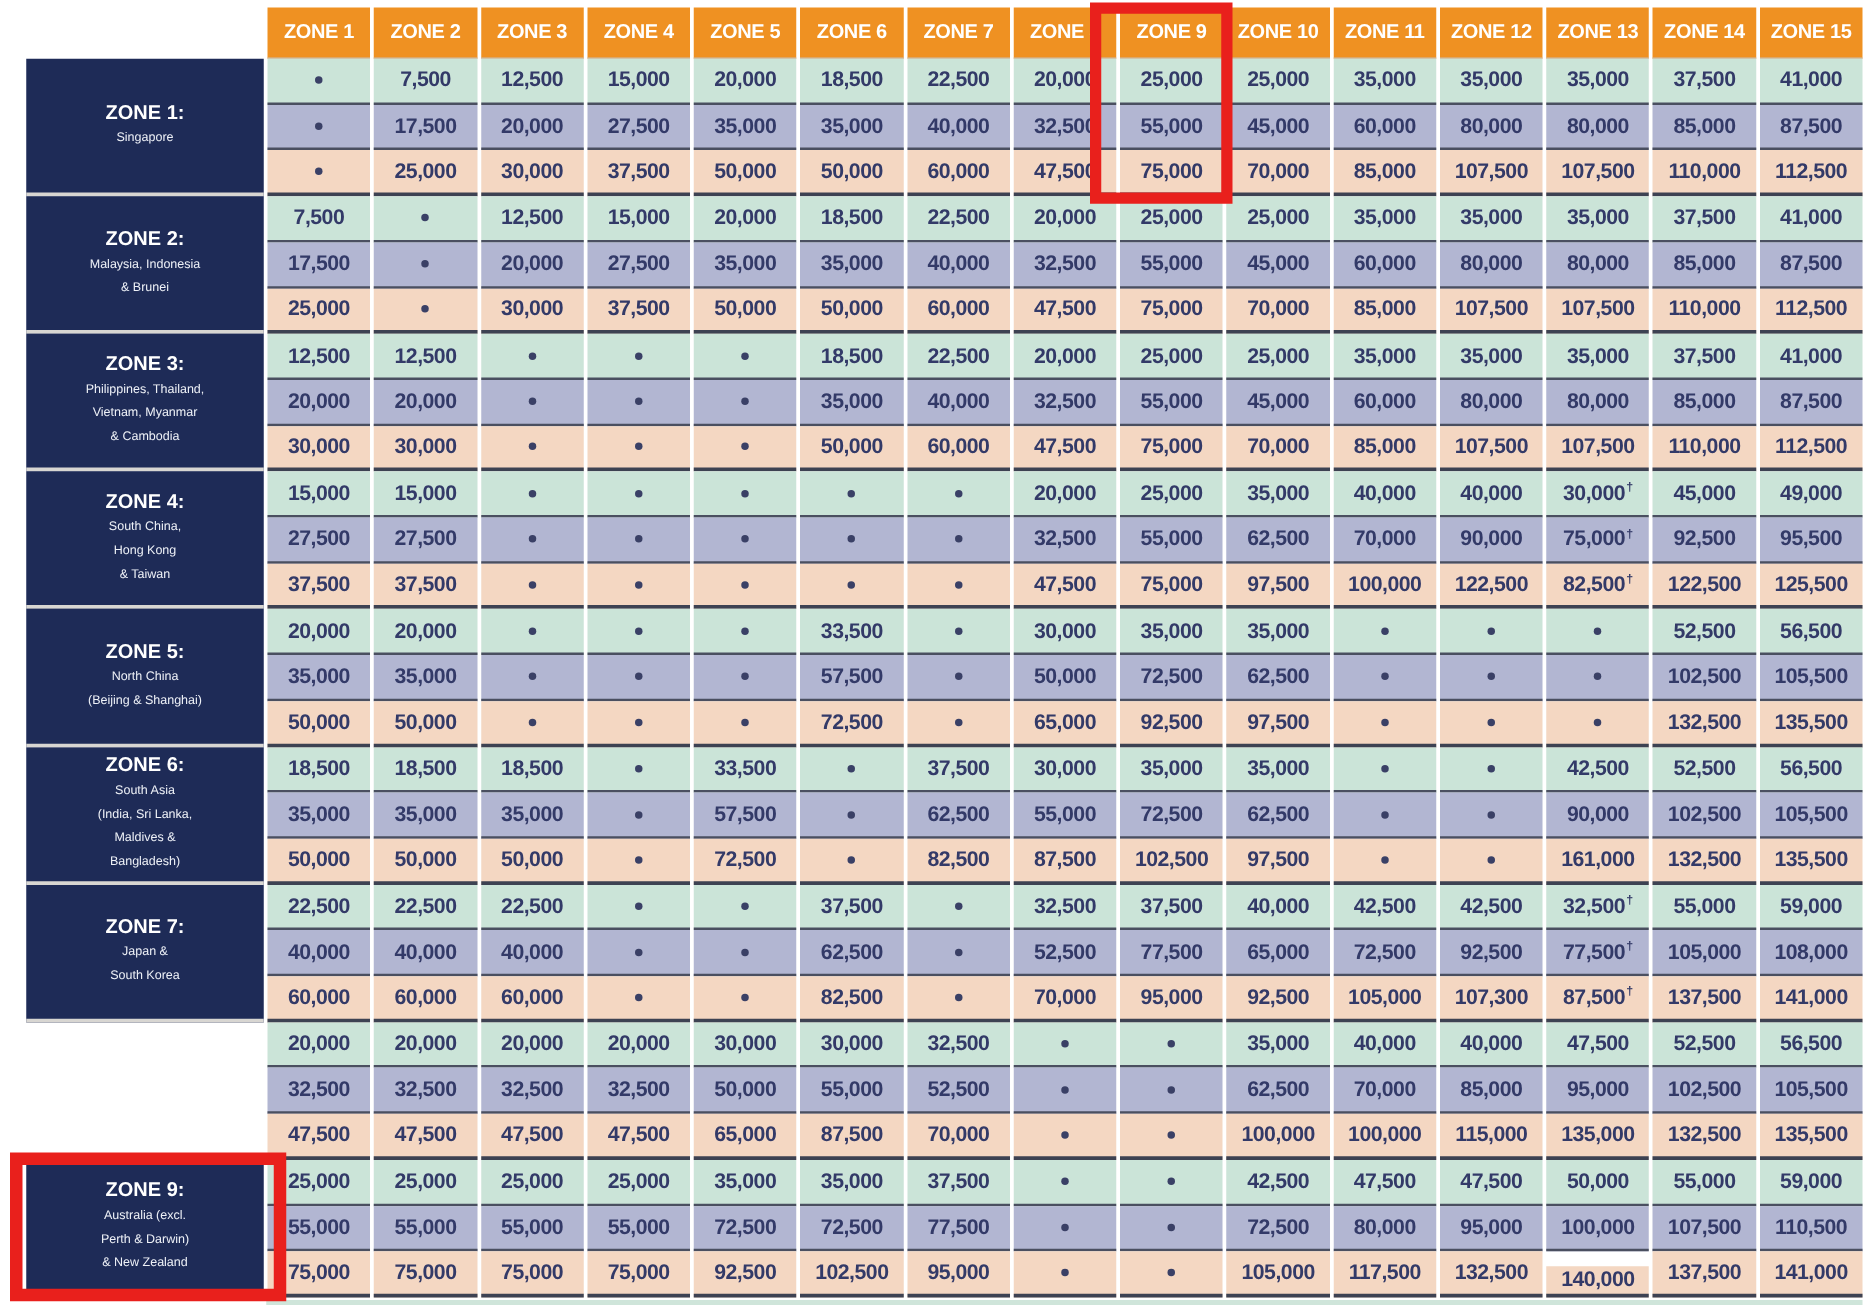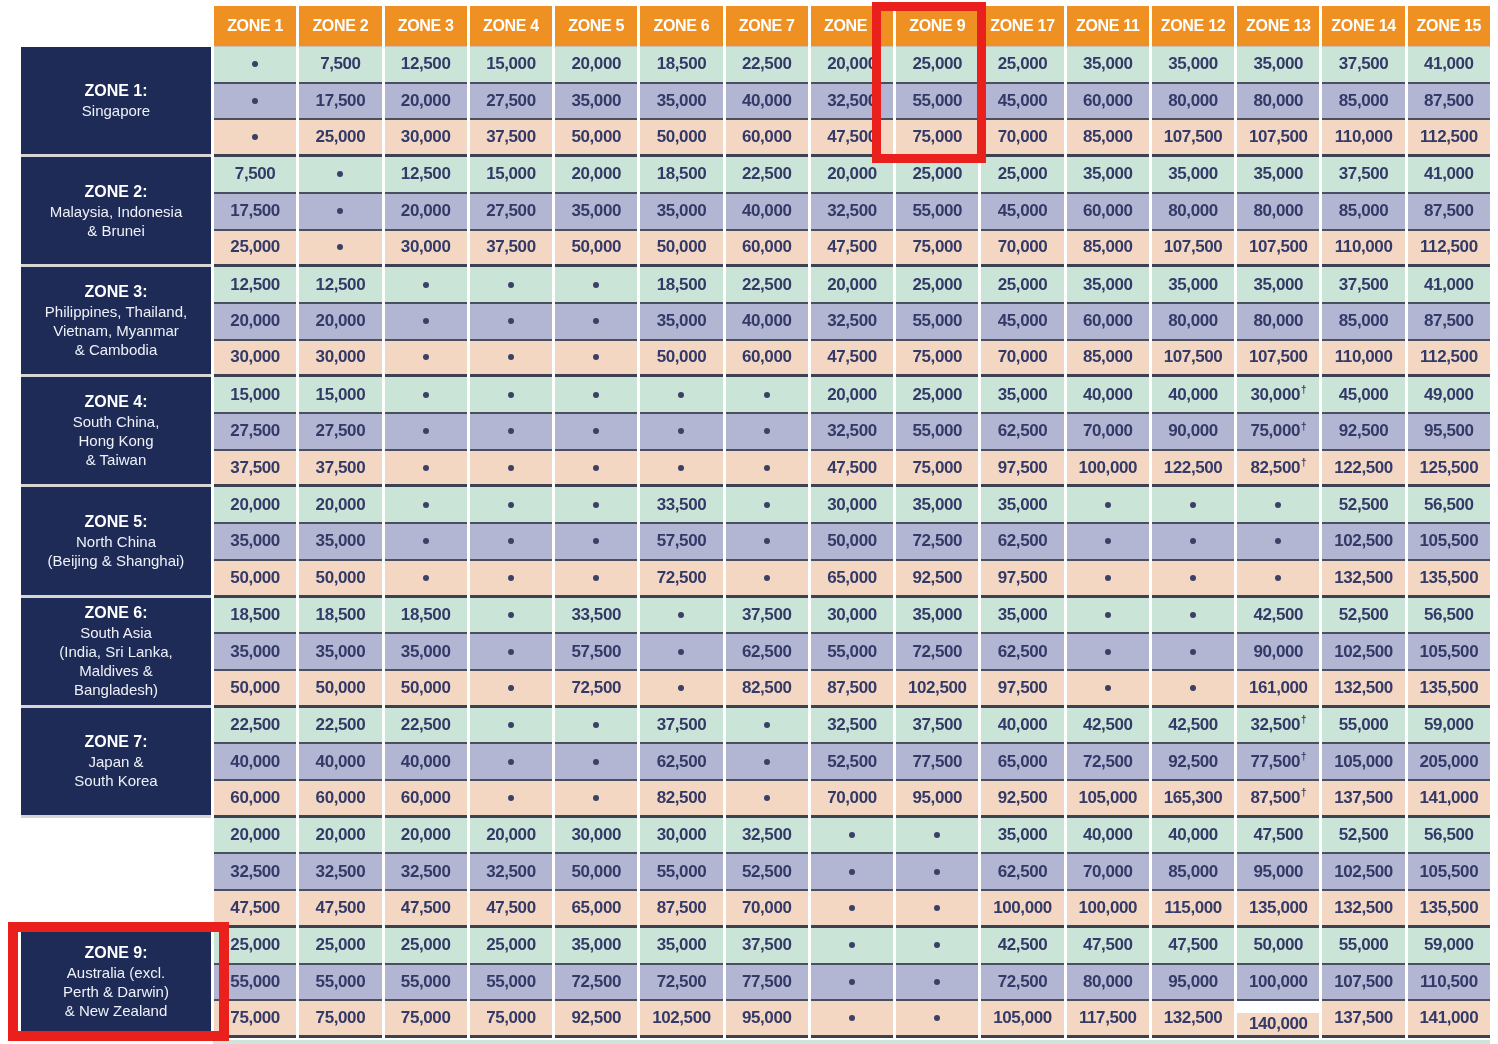--- a/index.html
+++ b/index.html
@@ -21,21 +21,21 @@
     background:#ef9122; color:#ffffff; font-weight:700; font-size:16px;
     letter-spacing:-0.3px; display:flex; align-items:center; justify-content:center;
     border-bottom:1px solid #c8c0b4;
   }
   .zlabel {
     background:#1e2b57; color:#ffffff; display:flex; flex-direction:column;
     align-items:center; justify-content:center; text-align:center;
     border-bottom:3px solid #d8d6d2; padding:2px 6px;
   }
   .zlabel .zname { font-size:16px; font-weight:700; line-height:20px; }
-  .zlabel .zdesc { font-size:15px; font-weight:400; line-height:19px; color:#eef1f7; }
+  .zlabel .zdesc { font-size:10px; font-weight:400; line-height:19px; color:#eef1f7; }
   .cell {
     display:flex; align-items:center; justify-content:center;
     font-weight:700; font-size:17px; letter-spacing:-0.4px; color:#333a68;
     border-bottom:2px solid #4a4f60;
   }
   .cell.block-end { border-bottom:3px solid #3d4252; }
   .cell.c-green { background:#cbe4d8; }
   .cell.c-blue  { background:#b2b6d2; }
   .cell.c-pink  { background:#f4d7c2; }
   .cell sup { font-size:10px; line-height:0; vertical-align:super; margin-left:1px; }
@@ -61,21 +61,21 @@
       <div class="corner" style="grid-area: 1 / 1;"></div>
       <div class="colhead" style="grid-area: 1 / 2;">ZONE 1</div>
       <div class="colhead" style="grid-area: 1 / 3;">ZONE 2</div>
       <div class="colhead" style="grid-area: 1 / 4;">ZONE 3</div>
       <div class="colhead" style="grid-area: 1 / 5;">ZONE 4</div>
       <div class="colhead" style="grid-area: 1 / 6;">ZONE 5</div>
       <div class="colhead" style="grid-area: 1 / 7;">ZONE 6</div>
       <div class="colhead" style="grid-area: 1 / 8;">ZONE 7</div>
       <div class="colhead" style="grid-area: 1 / 9;">ZONE 8</div>
       <div class="colhead" style="grid-area: 1 / 10;">ZONE 9</div>
-      <div class="colhead" style="grid-area: 1 / 11;">ZONE 17</div>
+      <div class="colhead" style="grid-area: 1 / 11;">ZONE 10</div>
       <div class="colhead" style="grid-area: 1 / 12;">ZONE 11</div>
       <div class="colhead" style="grid-area: 1 / 13;">ZONE 12</div>
       <div class="colhead" style="grid-area: 1 / 14;">ZONE 13</div>
       <div class="colhead" style="grid-area: 1 / 15;">ZONE 14</div>
       <div class="colhead" style="grid-area: 1 / 16;">ZONE 15</div>
       <div class="zlabel" style="grid-area: 2 / 1 / span 3;">
         <div class="zname">ZONE 1:</div>
         <div class="zdesc">Singapore</div>
       </div>
       <div class="cell c-green" style="grid-area: 2 / 2;">
@@ -552,39 +552,39 @@
       </div>
       <div class="cell c-blue" style="grid-area: 21 / 9;">52,500</div>
       <div class="cell c-blue" style="grid-area: 21 / 10;">77,500</div>
       <div class="cell c-blue" style="grid-area: 21 / 11;">65,000</div>
       <div class="cell c-blue" style="grid-area: 21 / 12;">72,500</div>
       <div class="cell c-blue" style="grid-area: 21 / 13;">92,500</div>
       <div class="cell c-blue" style="grid-area: 21 / 14;">
         <span>77,500<sup>†</sup></span>
       </div>
       <div class="cell c-blue" style="grid-area: 21 / 15;">105,000</div>
-      <div class="cell c-blue" style="grid-area: 21 / 16;">205,000</div>
+      <div class="cell c-blue" style="grid-area: 21 / 16;">108,000</div>
       <div class="cell c-pink block-end" style="grid-area: 22 / 2;">60,000</div>
       <div class="cell c-pink block-end" style="grid-area: 22 / 3;">60,000</div>
       <div class="cell c-pink block-end" style="grid-area: 22 / 4;">60,000</div>
       <div class="cell c-pink block-end" style="grid-area: 22 / 5;">
         <span class="dot"></span>
       </div>
       <div class="cell c-pink block-end" style="grid-area: 22 / 6;">
         <span class="dot"></span>
       </div>
       <div class="cell c-pink block-end" style="grid-area: 22 / 7;">82,500</div>
       <div class="cell c-pink block-end" style="grid-area: 22 / 8;">
         <span class="dot"></span>
       </div>
       <div class="cell c-pink block-end" style="grid-area: 22 / 9;">70,000</div>
       <div class="cell c-pink block-end" style="grid-area: 22 / 10;">95,000</div>
       <div class="cell c-pink block-end" style="grid-area: 22 / 11;">92,500</div>
       <div class="cell c-pink block-end" style="grid-area: 22 / 12;">105,000</div>
-      <div class="cell c-pink block-end" style="grid-area: 22 / 13;">165,300</div>
+      <div class="cell c-pink block-end" style="grid-area: 22 / 13;">107,300</div>
       <div class="cell c-pink block-end" style="grid-area: 22 / 14;">
         <span>87,500<sup>†</sup></span>
       </div>
       <div class="cell c-pink block-end" style="grid-area: 22 / 15;">137,500</div>
       <div class="cell c-pink block-end" style="grid-area: 22 / 16;">141,000</div>
       <div class="cell c-green" style="grid-area: 23 / 2;">20,000</div>
       <div class="cell c-green" style="grid-area: 23 / 3;">20,000</div>
       <div class="cell c-green" style="grid-area: 23 / 4;">20,000</div>
       <div class="cell c-green" style="grid-area: 23 / 5;">20,000</div>
       <div class="cell c-green" style="grid-area: 23 / 6;">30,000</div>

